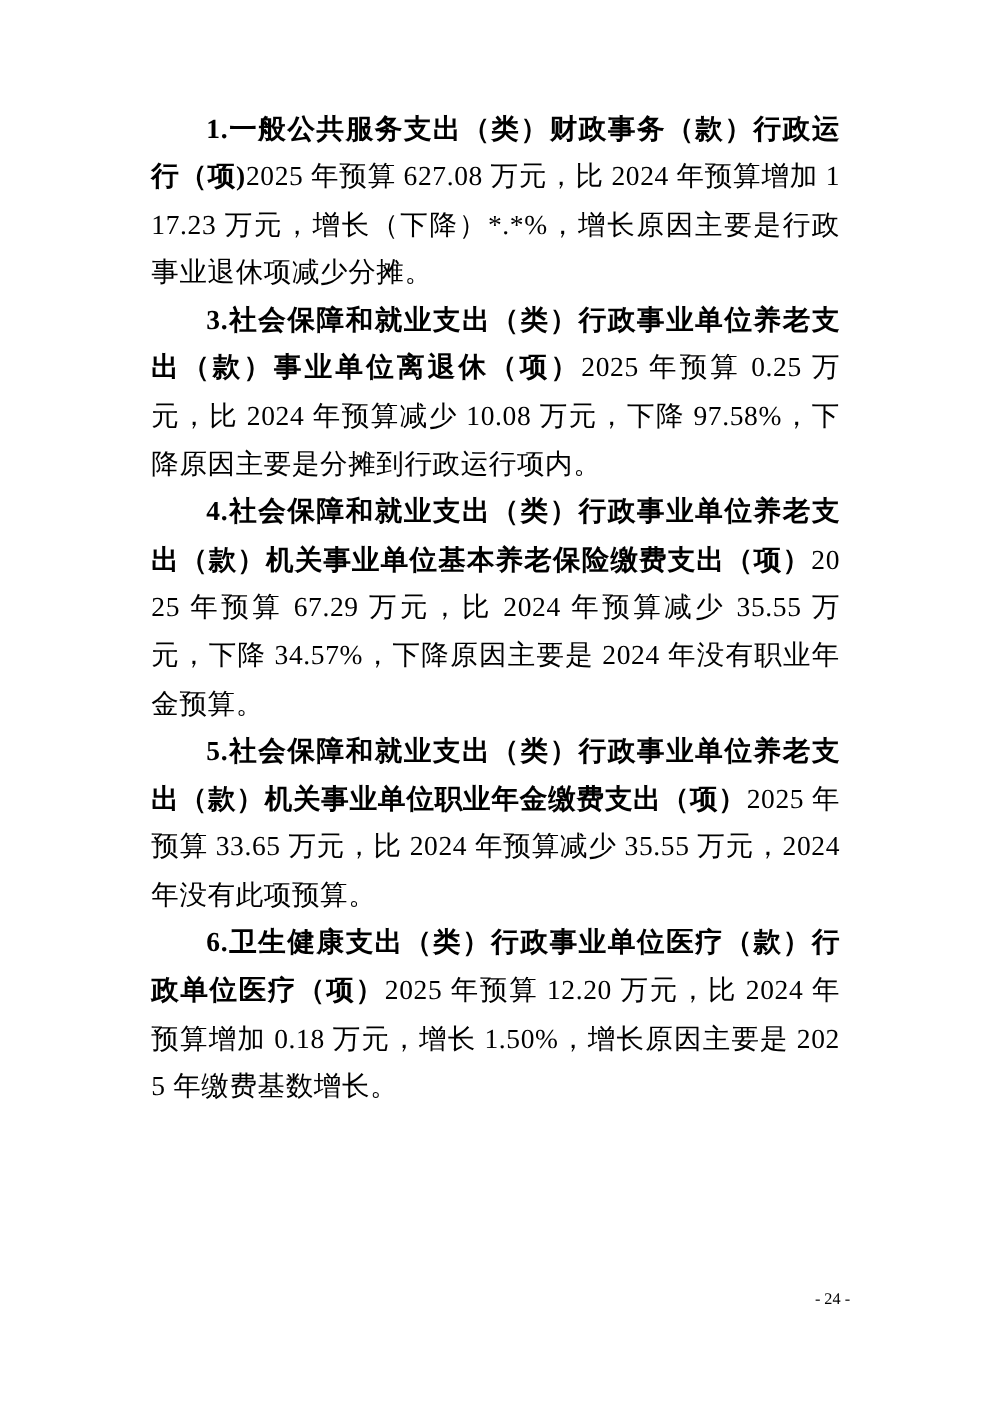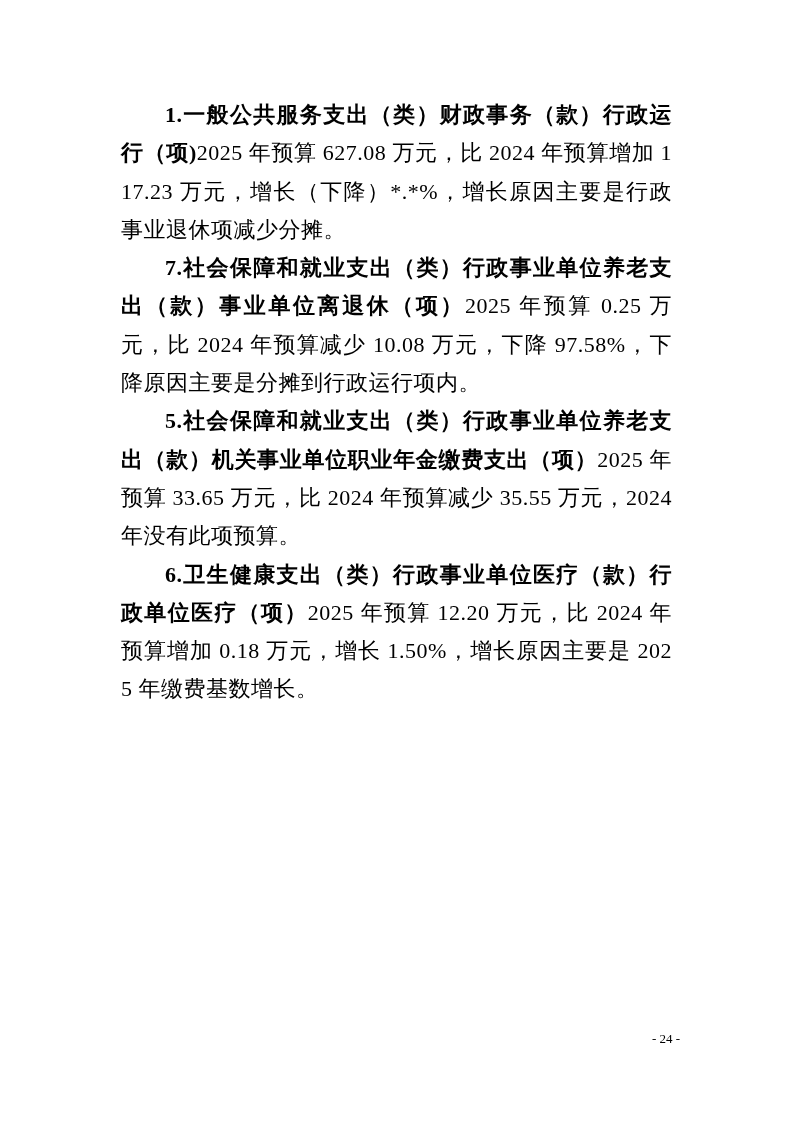--- a/index.html
+++ b/index.html
@@ -12,21 +12,21 @@
     width: 793px;
     height: 1122px;
     background: #ffffff;
     overflow: hidden;
     font-family: "Liberation Serif", "DejaVu Serif", serif;
     color: #000000;
   }
   .content {
     position: absolute;
     left: 121px;
-    top: 96px;
+    top: 84px;
     width: 551px;
   }
   .para {
     margin: 0;
     font-size: 22px;
     line-height: 38.3px;
     text-align: justify;
     text-indent: 44px;
     letter-spacing: 0.5px;
     word-break: break-all;
@@ -47,22 +47,23 @@
 </style>
 </head>
 <body>
 
 <div class="page">
   <div class="content">
 
     <p class="para"><span class="b">1.一般公共服务支出（类）财政事务（款）行政运行（项)</span><span>2025 年预算 627.08 万元，比 2024 年预算增加 117.23 万元，增长（下降）*.*%，增长原因主要是行政事业退休项减少分摊。</span></p>
 
 
-    <p class="para"><span class="b">7.社会保障和就业支出（类）行政事业单位养老支出（款）事业单位离退休（项）</span><span>2025 年预算 0.25 万元，比 2024 年预算减少 10.08 万元，下降 97.58%，下降原因主要是分摊到行政运行项内。</span></p>
+    <p class="para"><span class="b">3.社会保障和就业支出（类）行政事业单位养老支出（款）事业单位离退休（项）</span><span>2025 年预算 0.25 万元，比 2024 年预算减少 10.08 万元，下降 97.58%，下降原因主要是分摊到行政运行项内。</span></p>
 
+    <p class="para"><span class="b">4.社会保障和就业支出（类）行政事业单位养老支出（款）机关事业单位基本养老保险缴费支出（项）</span><span>2025 年预算 67.29 万元，比 2024 年预算减少 35.55 万元，下降 34.57%，下降原因主要是 2024 年没有职业年金预算。</span></p>
 
     <p class="para"><span class="b">5.社会保障和就业支出（类）行政事业单位养老支出（款）机关事业单位职业年金缴费支出（项）</span><span>2025 年预算 33.65 万元，比 2024 年预算减少 35.55 万元，2024 年没有此项预算。</span></p>
 
     <p class="para"><span class="b">6.卫生健康支出（类）行政事业单位医疗（款）行政单位医疗（项）</span><span>2025 年预算 12.20 万元，比 2024 年预算增加 0.18 万元，增长 1.50%，增长原因主要是 2025 年缴费基数增长。</span></p>
 
   </div>
 
   <div class="page-number">- 24 -</div>
 </div>
 

